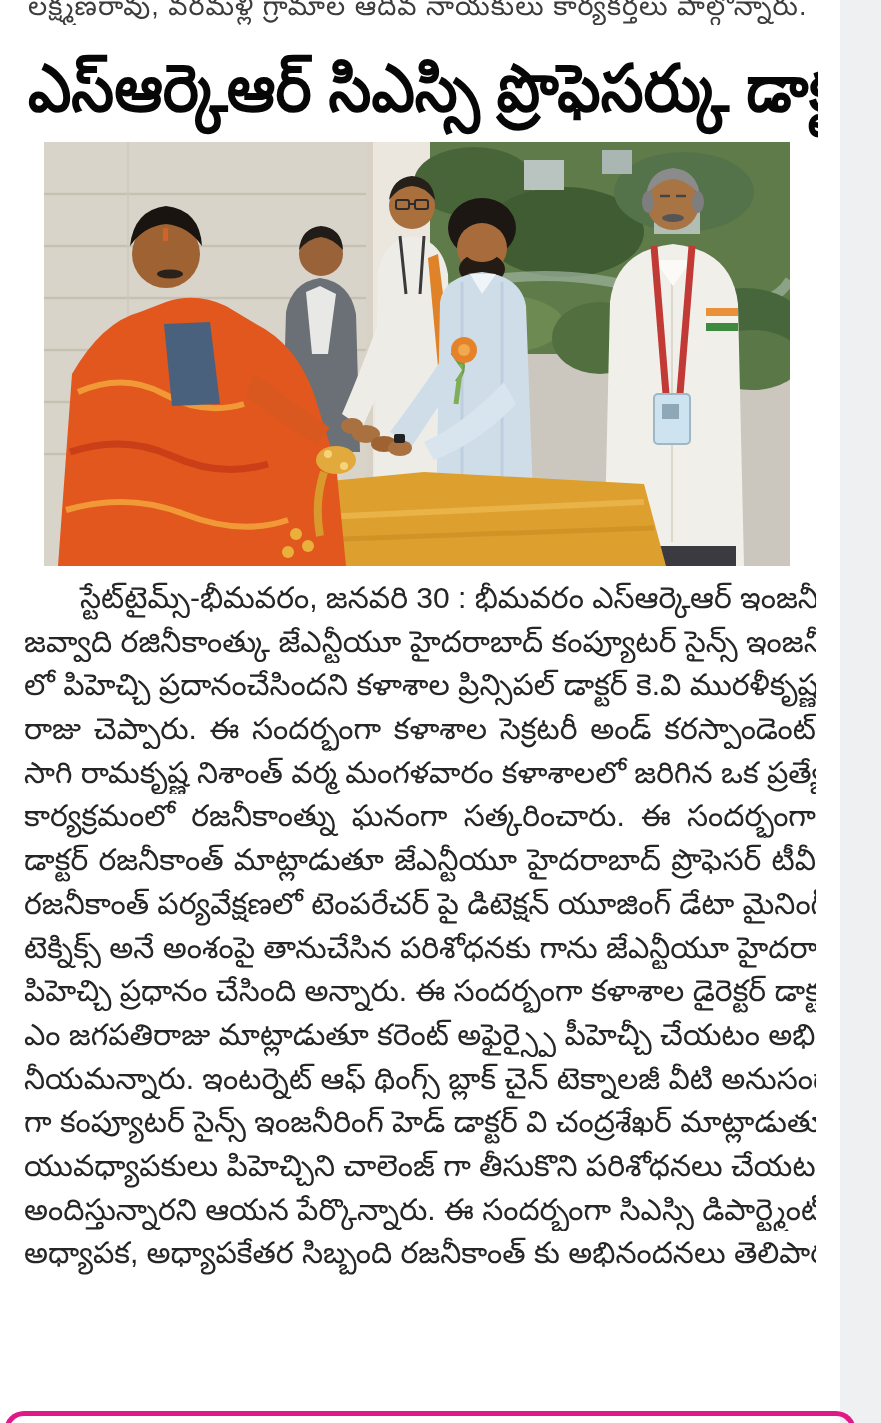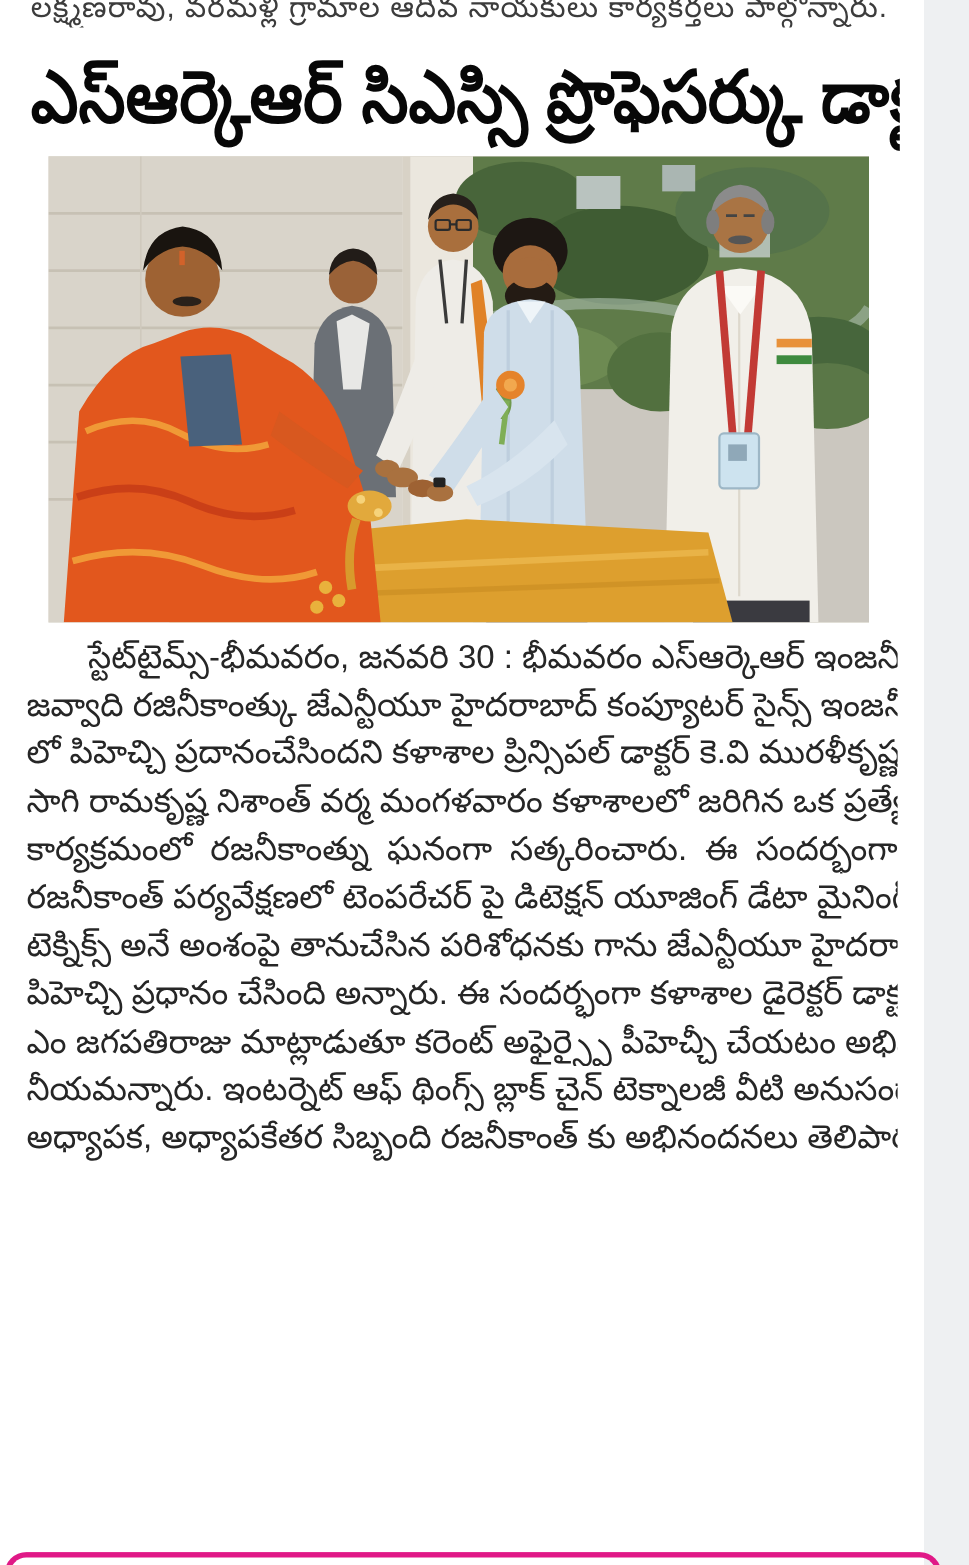--- a/index.html
+++ b/index.html
@@ -191,23 +191,28 @@
       <ellipse cx="356" cy="306" rx="12" ry="8" fill="#a9713f"></ellipse>
       <rect x="350" y="292" width="11" height="9" rx="2" fill="#222222"></rect>
     </g>
   </svg>
 </div>
 
 <div class="article">
   <div class="bline first">స్టేట్‌టైమ్స్-భీమవరం, జనవరి 30 : భీమవరం ఎస్ఆర్కెఆర్ ఇంజనీరింగ్</div>
   <div class="bline">జవ్వాది రజినీకాంత్కు జేఎన్టీయూ హైదరాబాద్ కంప్యూటర్ సైన్స్ ఇంజనీరింగ్</div>
   <div class="bline">లో పిహెచ్చి ప్రదానంచేసిందని కళాశాల ప్రిన్సిపల్ డాక్టర్ కె.వి మురళీకృష్ణం</div>
+  <div class="bline">రాజు చెప్పారు. ఈ సందర్భంగా కళాశాల సెక్రటరీ అండ్ కరస్పాండెంట్</div>
   <div class="bline">సాగి రామకృష్ణ నిశాంత్ వర్మ మంగళవారం కళాశాలలో జరిగిన ఒక ప్రత్యేక</div>
   <div class="bline">కార్యక్రమంలో రజనీకాంత్ను ఘనంగా సత్కరించారు. ఈ సందర్భంగా</div>
+  <div class="bline">డాక్టర్ రజనీకాంత్ మాట్లాడుతూ జేఎన్టీయూ హైదరాబాద్ ప్రొఫెసర్ టీవీ</div>
   <div class="bline">రజనీకాంత్ పర్యవేక్షణలో టెంపరేచర్ పై డిటెక్షన్ యూజింగ్ డేటా మైనింగ్</div>
   <div class="bline">టెక్నిక్స్ అనే అంశంపై తానుచేసిన పరిశోధనకు గాను జేఎన్టీయూ హైదరాబాద్</div>
   <div class="bline">పిహెచ్చి ప్రధానం చేసింది అన్నారు. ఈ సందర్భంగా కళాశాల డైరెక్టర్ డాక్టర్</div>
   <div class="bline">ఎం జగపతిరాజు మాట్లాడుతూ కరెంట్ అఫైర్స్పై పీహెచ్చీ చేయటం అభినంద</div>
   <div class="bline">నీయమన్నారు.  ఇంటర్నెట్ ఆఫ్ థింగ్స్ బ్లాక్ చైన్ టెక్నాలజీ వీటి అనుసంధానం</div>
+  <div class="bline">గా కంప్యూటర్ సైన్స్ ఇంజనీరింగ్ హెడ్ డాక్టర్ వి చంద్రశేఖర్ మాట్లాడుతూ</div>
+  <div class="bline">యువధ్యాపకులు పిహెచ్చిని చాలెంజ్ గా తీసుకొని పరిశోధనలు చేయటం</div>
+  <div class="bline">అందిస్తున్నారని ఆయన పేర్కొన్నారు. ఈ సందర్భంగా సిఎస్సి డిపార్ట్మెంట్</div>
   <div class="bline last">అధ్యాపక, అధ్యాపకేతర సిబ్బంది రజనీకాంత్ కు అభినందనలు తెలిపారు.</div>
 </div>
 
 <div class="next-box-top" style="border-color: rgb(224, 25, 135);"></div>
 
 </body></html>

